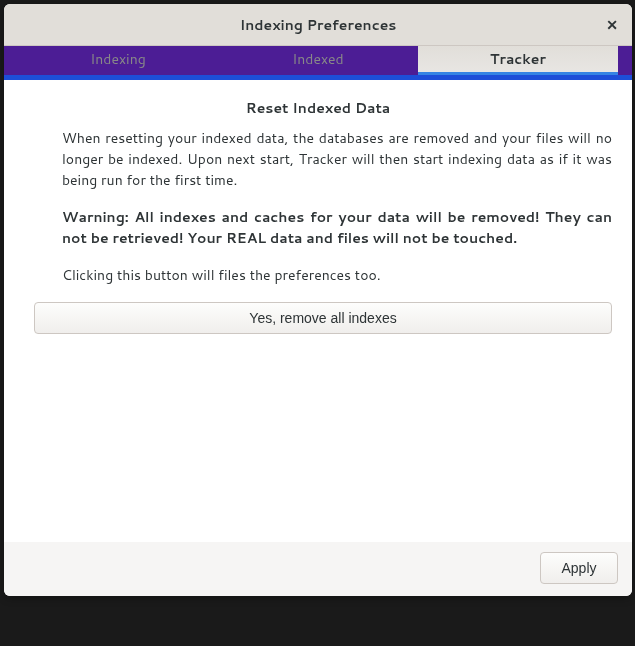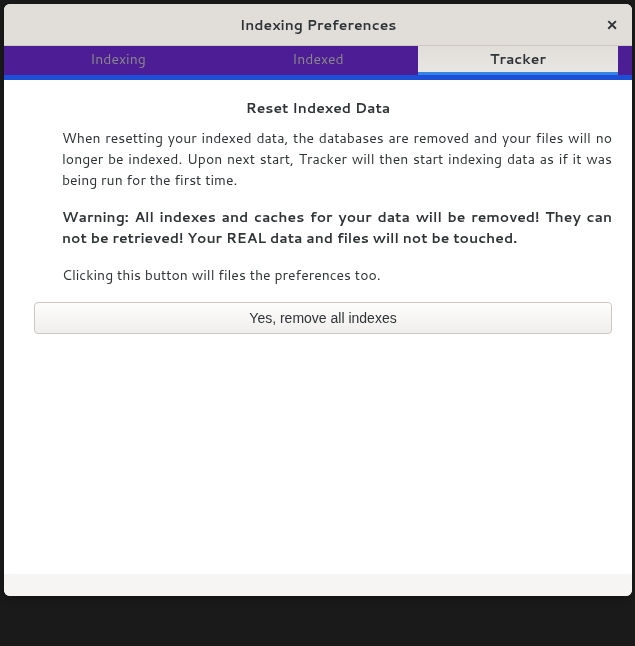--- a/index.html
+++ b/index.html
@@ -157,14 +157,15 @@
     <div class="section-title">Reset Indexed Data</div>
     <div class="section-body">
       <p class="para">When resetting your indexed data, the databases are removed and your files will no longer be indexed. Upon next start, Tracker will then start indexing data as if it was being run for the first time.</p>
       <p class="para warning">Warning: All indexes and caches for your data will be removed! They can not be retrieved! Your REAL data and files will not be touched.</p>
       <p class="para">Clicking this button will files the preferences too.</p>
       <button class="big-button">Yes, remove all indexes</button>
     </div>
   </div>
 
   <div class="footer">
+    <button class="footer-btn">Apply</button>
   </div>
 </div>
 
 </body></html>

